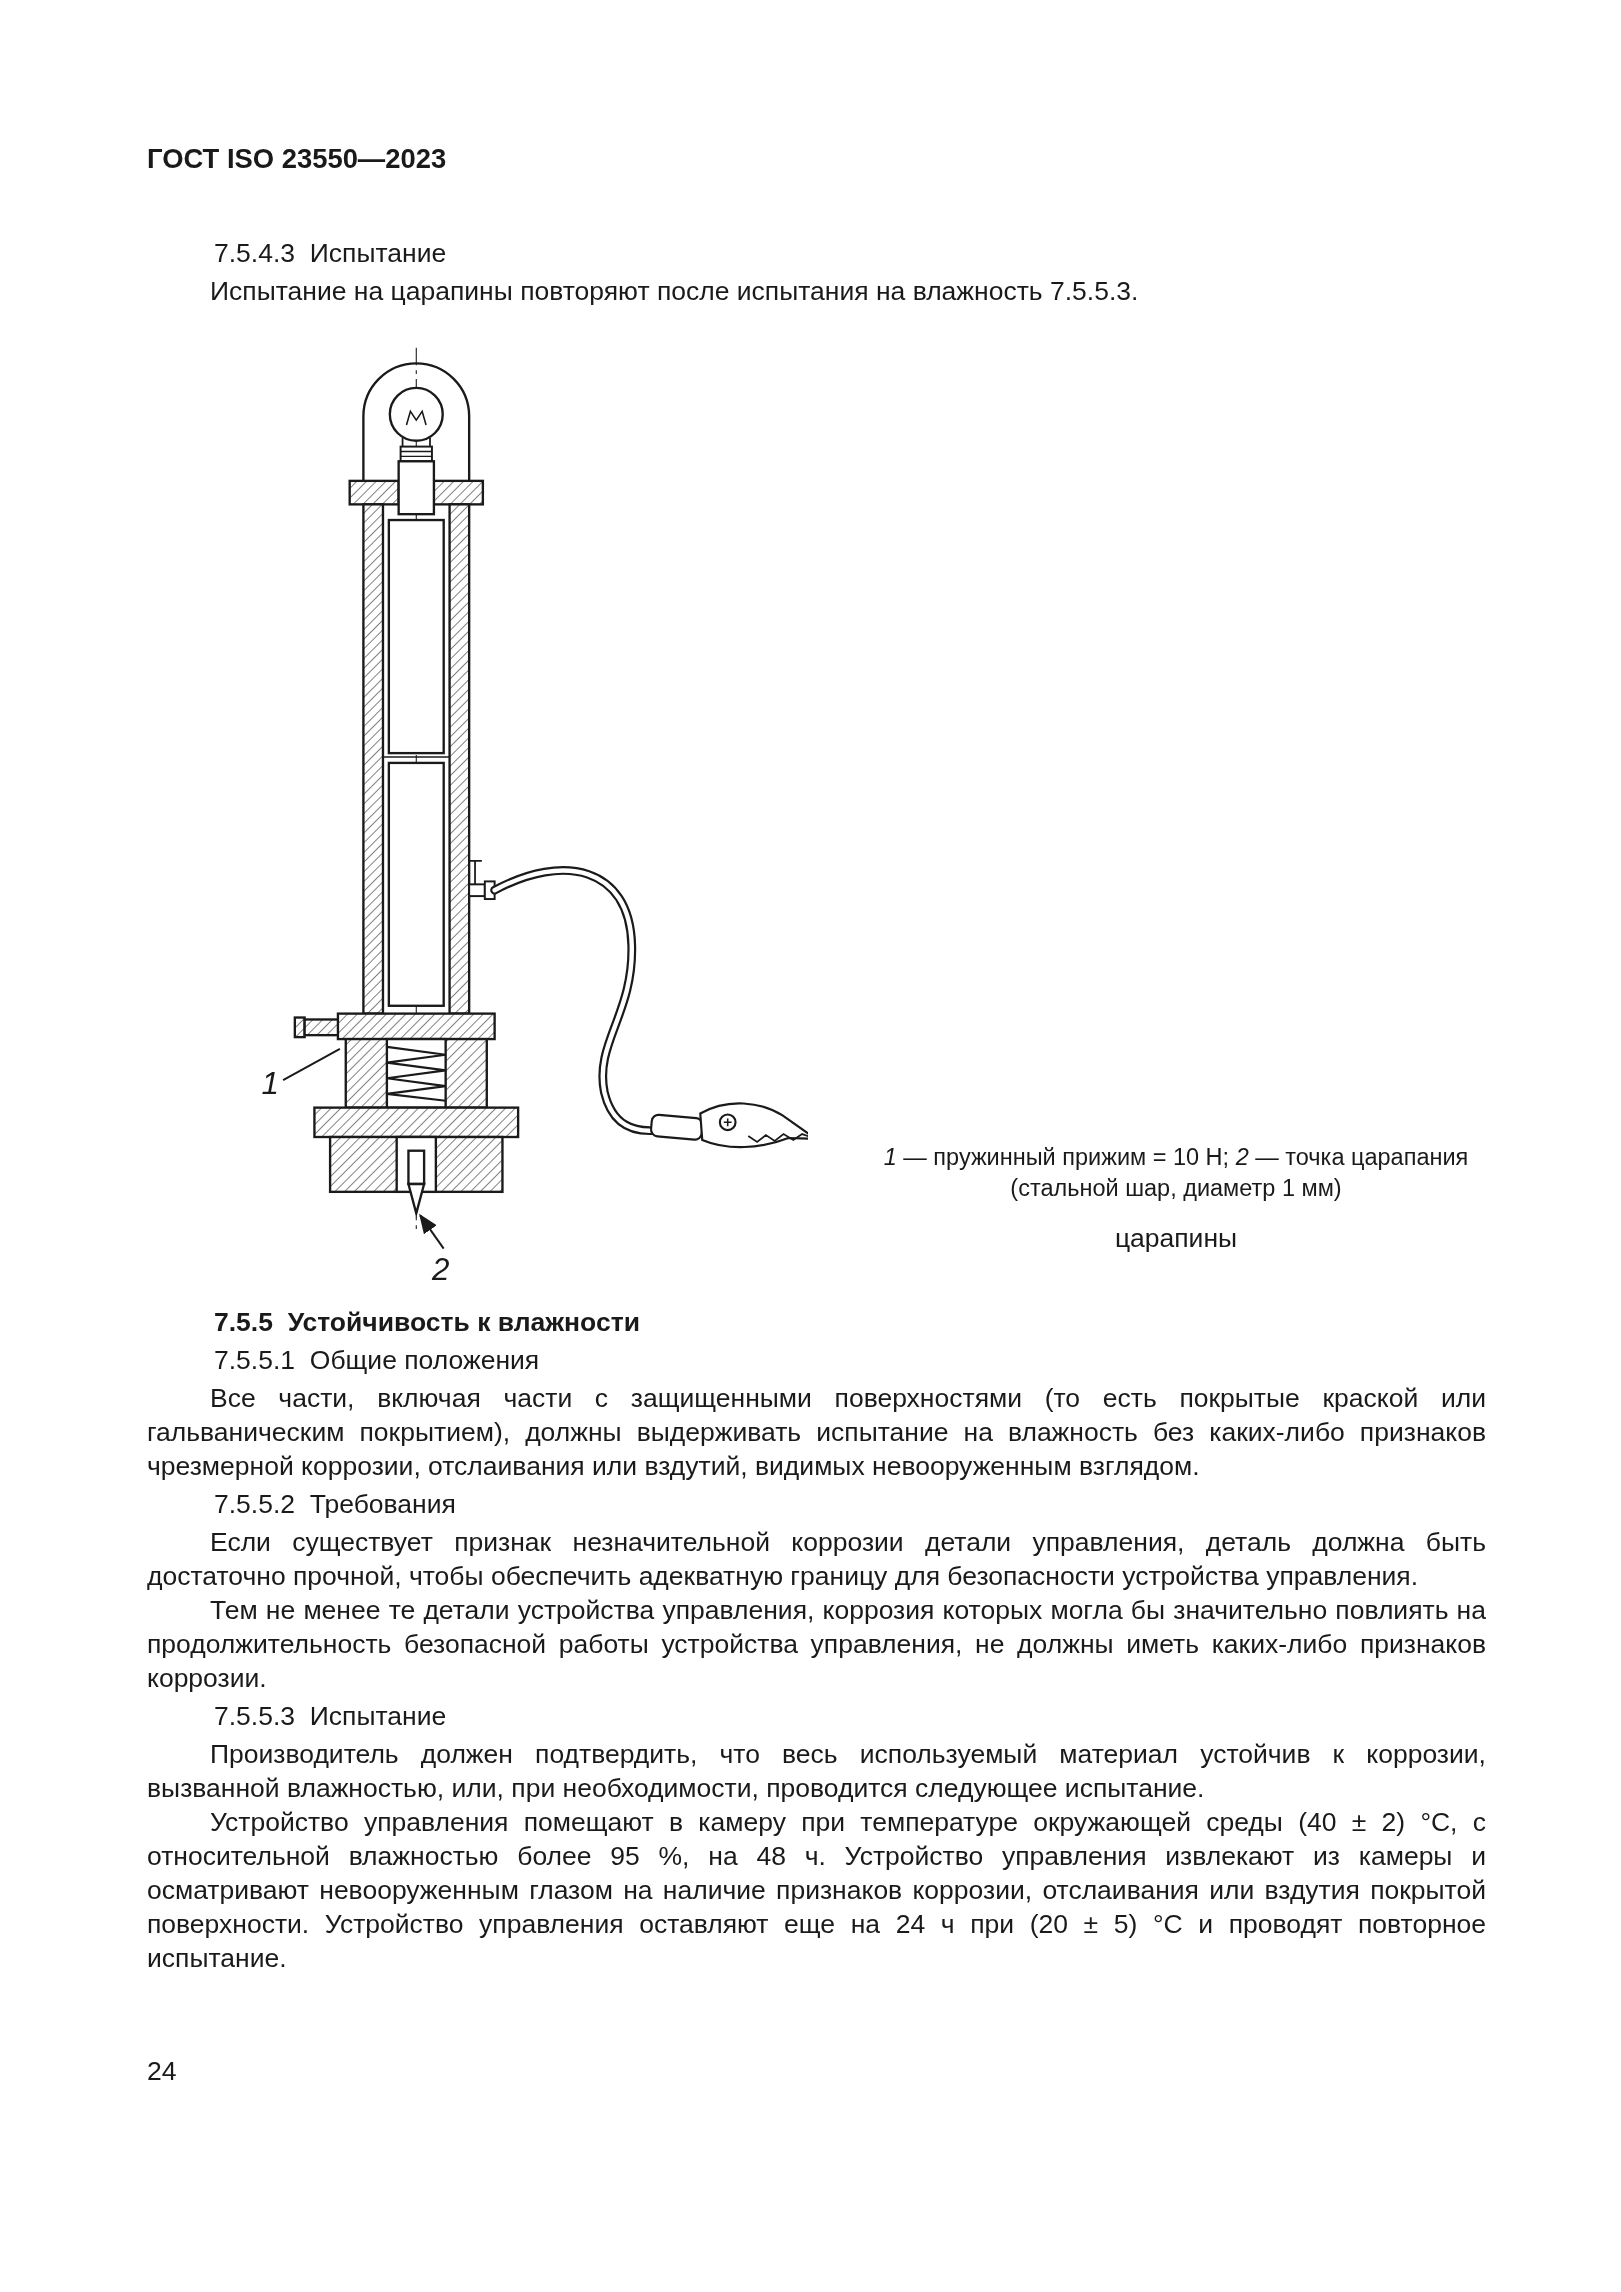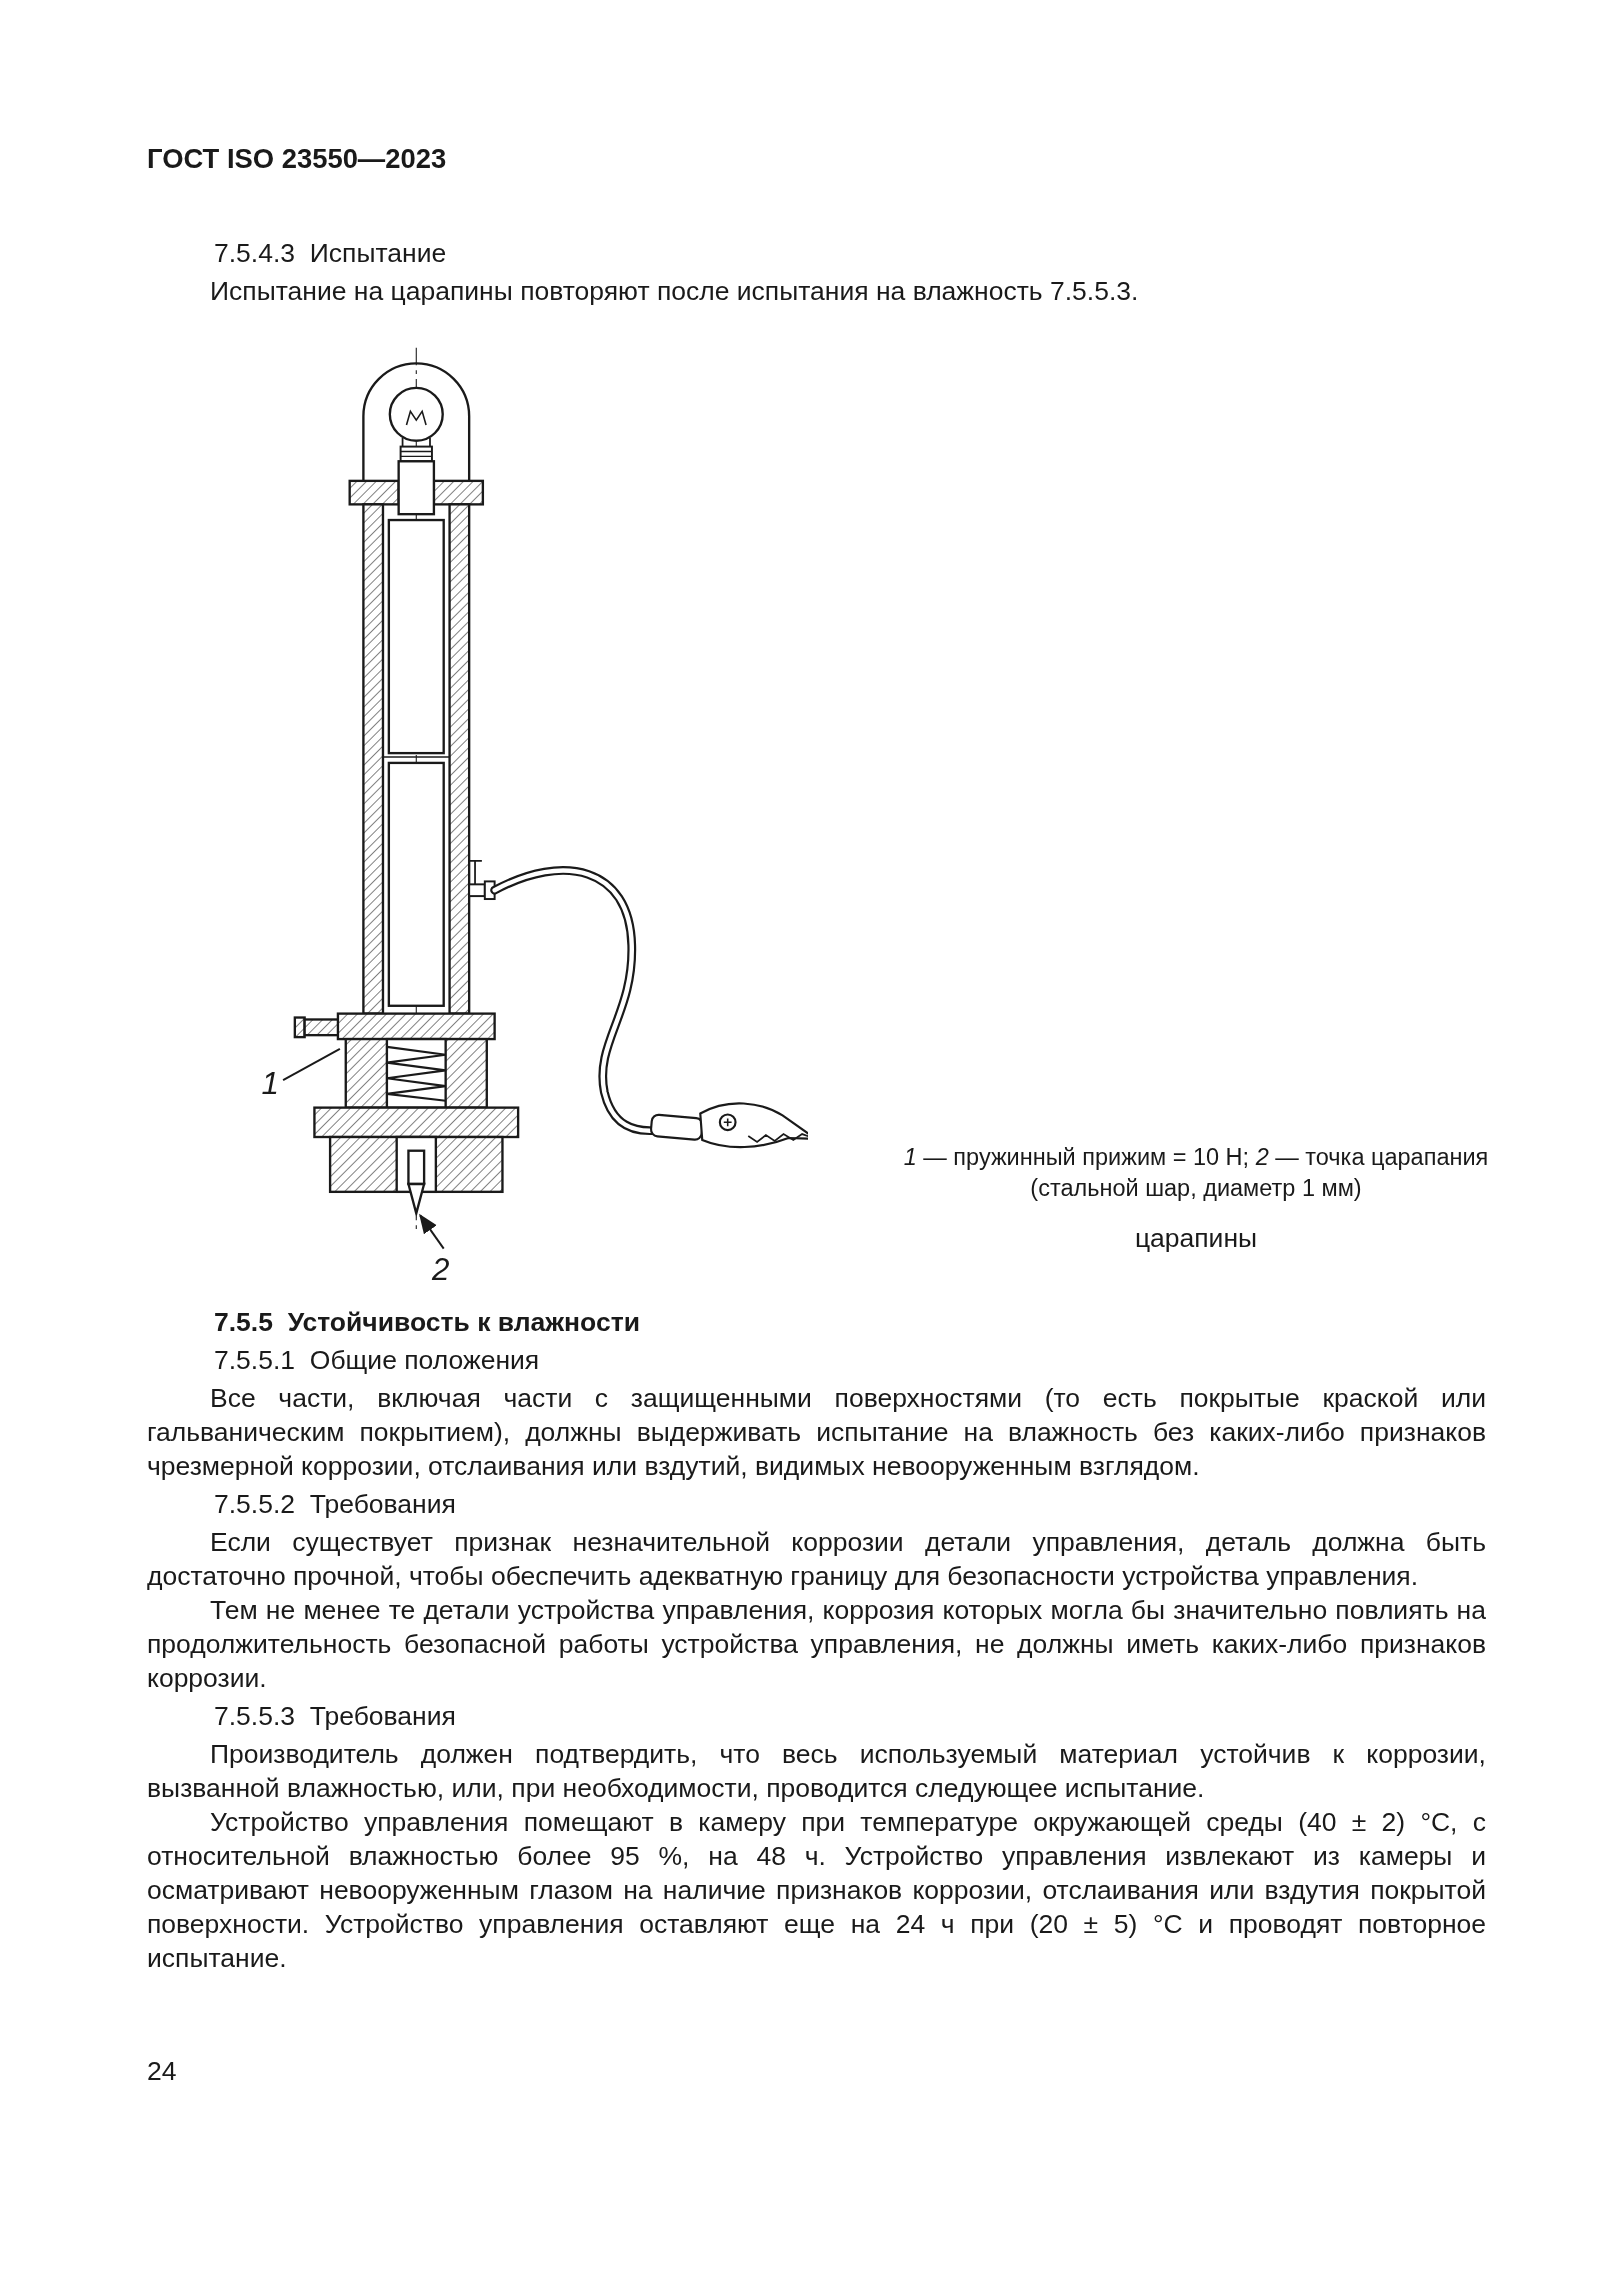--- a/index.html
+++ b/index.html
@@ -41,21 +41,21 @@
   }
   p.para sup { font-size: 18.6px; line-height: 0; }
   .figure-block {
     position: relative;
     height: 985px;
     margin-top: 7.8px;
   }
   .device-svg { position: absolute; left: 93px; top: 0; }
   .fig-caption {
     position: absolute;
-    left: 745px;
+    left: 725px;
     width: 608px;
     top: 826px;
     text-align: center;
   }
   .legend { font-size: 23.5px; line-height: 31px; }
   .legend i { font-style: italic; }
   .fig-title { font-size: 26.5px; line-height: 35px; margin-top: 17.6px; }
   .page-number {
     position: absolute;
     left: 147px;
@@ -153,21 +153,21 @@
         </div>
       </div>
     </div>
 
     <div class="subheading bold">7.5.5  Устойчивость к влажности</div>
     <div class="subheading">7.5.5.1  Общие положения</div>
     <p class="para">Все части, включая части с защищенными поверхностями (то есть покрытые краской или гальваническим покрытием), должны выдерживать испытание на влажность без каких-либо признаков чрезмерной коррозии, отслаивания или вздутий, видимых невооруженным взглядом.</p>
     <div class="subheading">7.5.5.2  Требования</div>
     <p class="para">Если существует признак незначительной коррозии детали управления, деталь должна быть достаточно прочной, чтобы обеспечить адекватную границу для безопасности устройства управления.</p>
     <p class="para">Тем не менее те детали устройства управления, коррозия которых могла бы значительно повлиять на продолжительность безопасной работы устройства управления, не должны иметь каких-либо признаков коррозии.</p>
-    <div class="subheading">7.5.5.3  Требования</div>
+    <div class="subheading">7.5.5.3  Испытание</div>
     <p class="para">Производитель должен подтвердить, что весь используемый материал устойчив к коррозии, вызванной влажностью, или, при необходимости, проводится следующее испытание.</p>
     <p class="para">Устройство управления помещают в камеру при температуре окружающей среды (40 ± 2) °С, с относительной влажностью более 95 %, на 48 ч. Устройство управления извлекают из камеры и осматривают невооруженным глазом на наличие признаков коррозии, отслаивания или вздутия покрытой поверхности. Устройство управления оставляют еще на 24 ч при (20 ± 5) °С и проводят повторное испытание.</p>
 
   </div>
 
   <div class="page-number">24</div>
 </div>
 
 
 </body></html>

